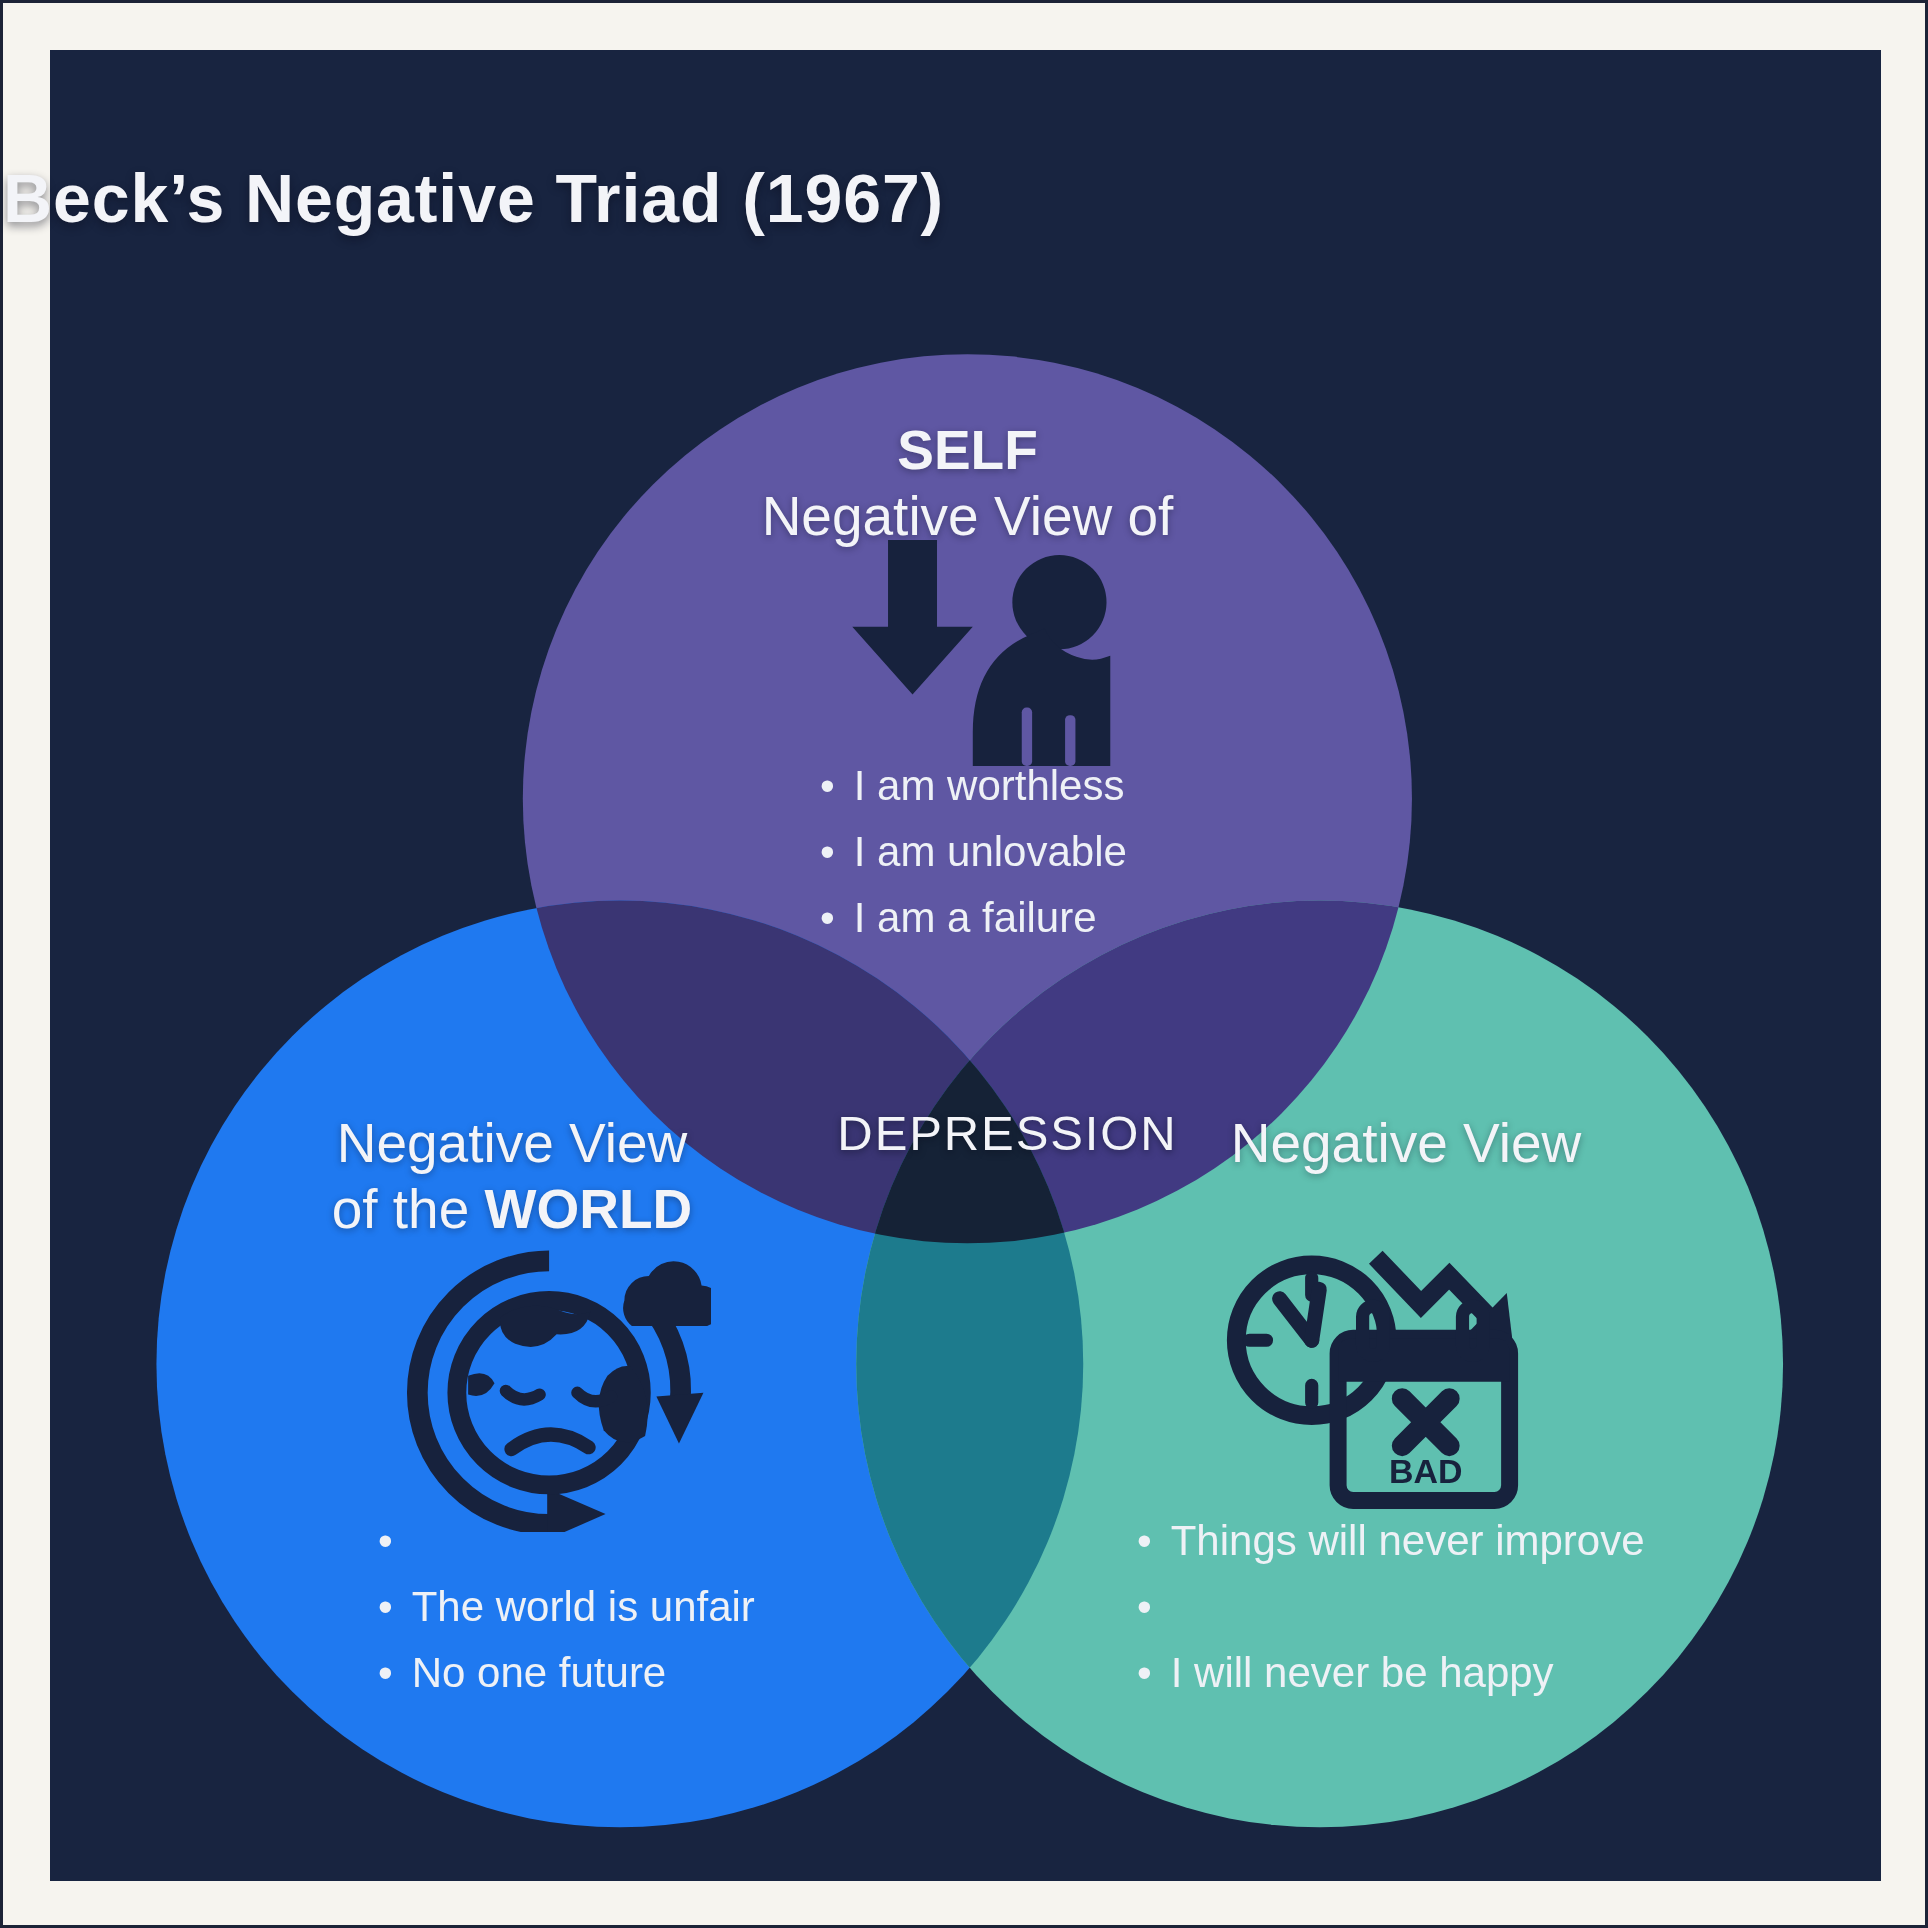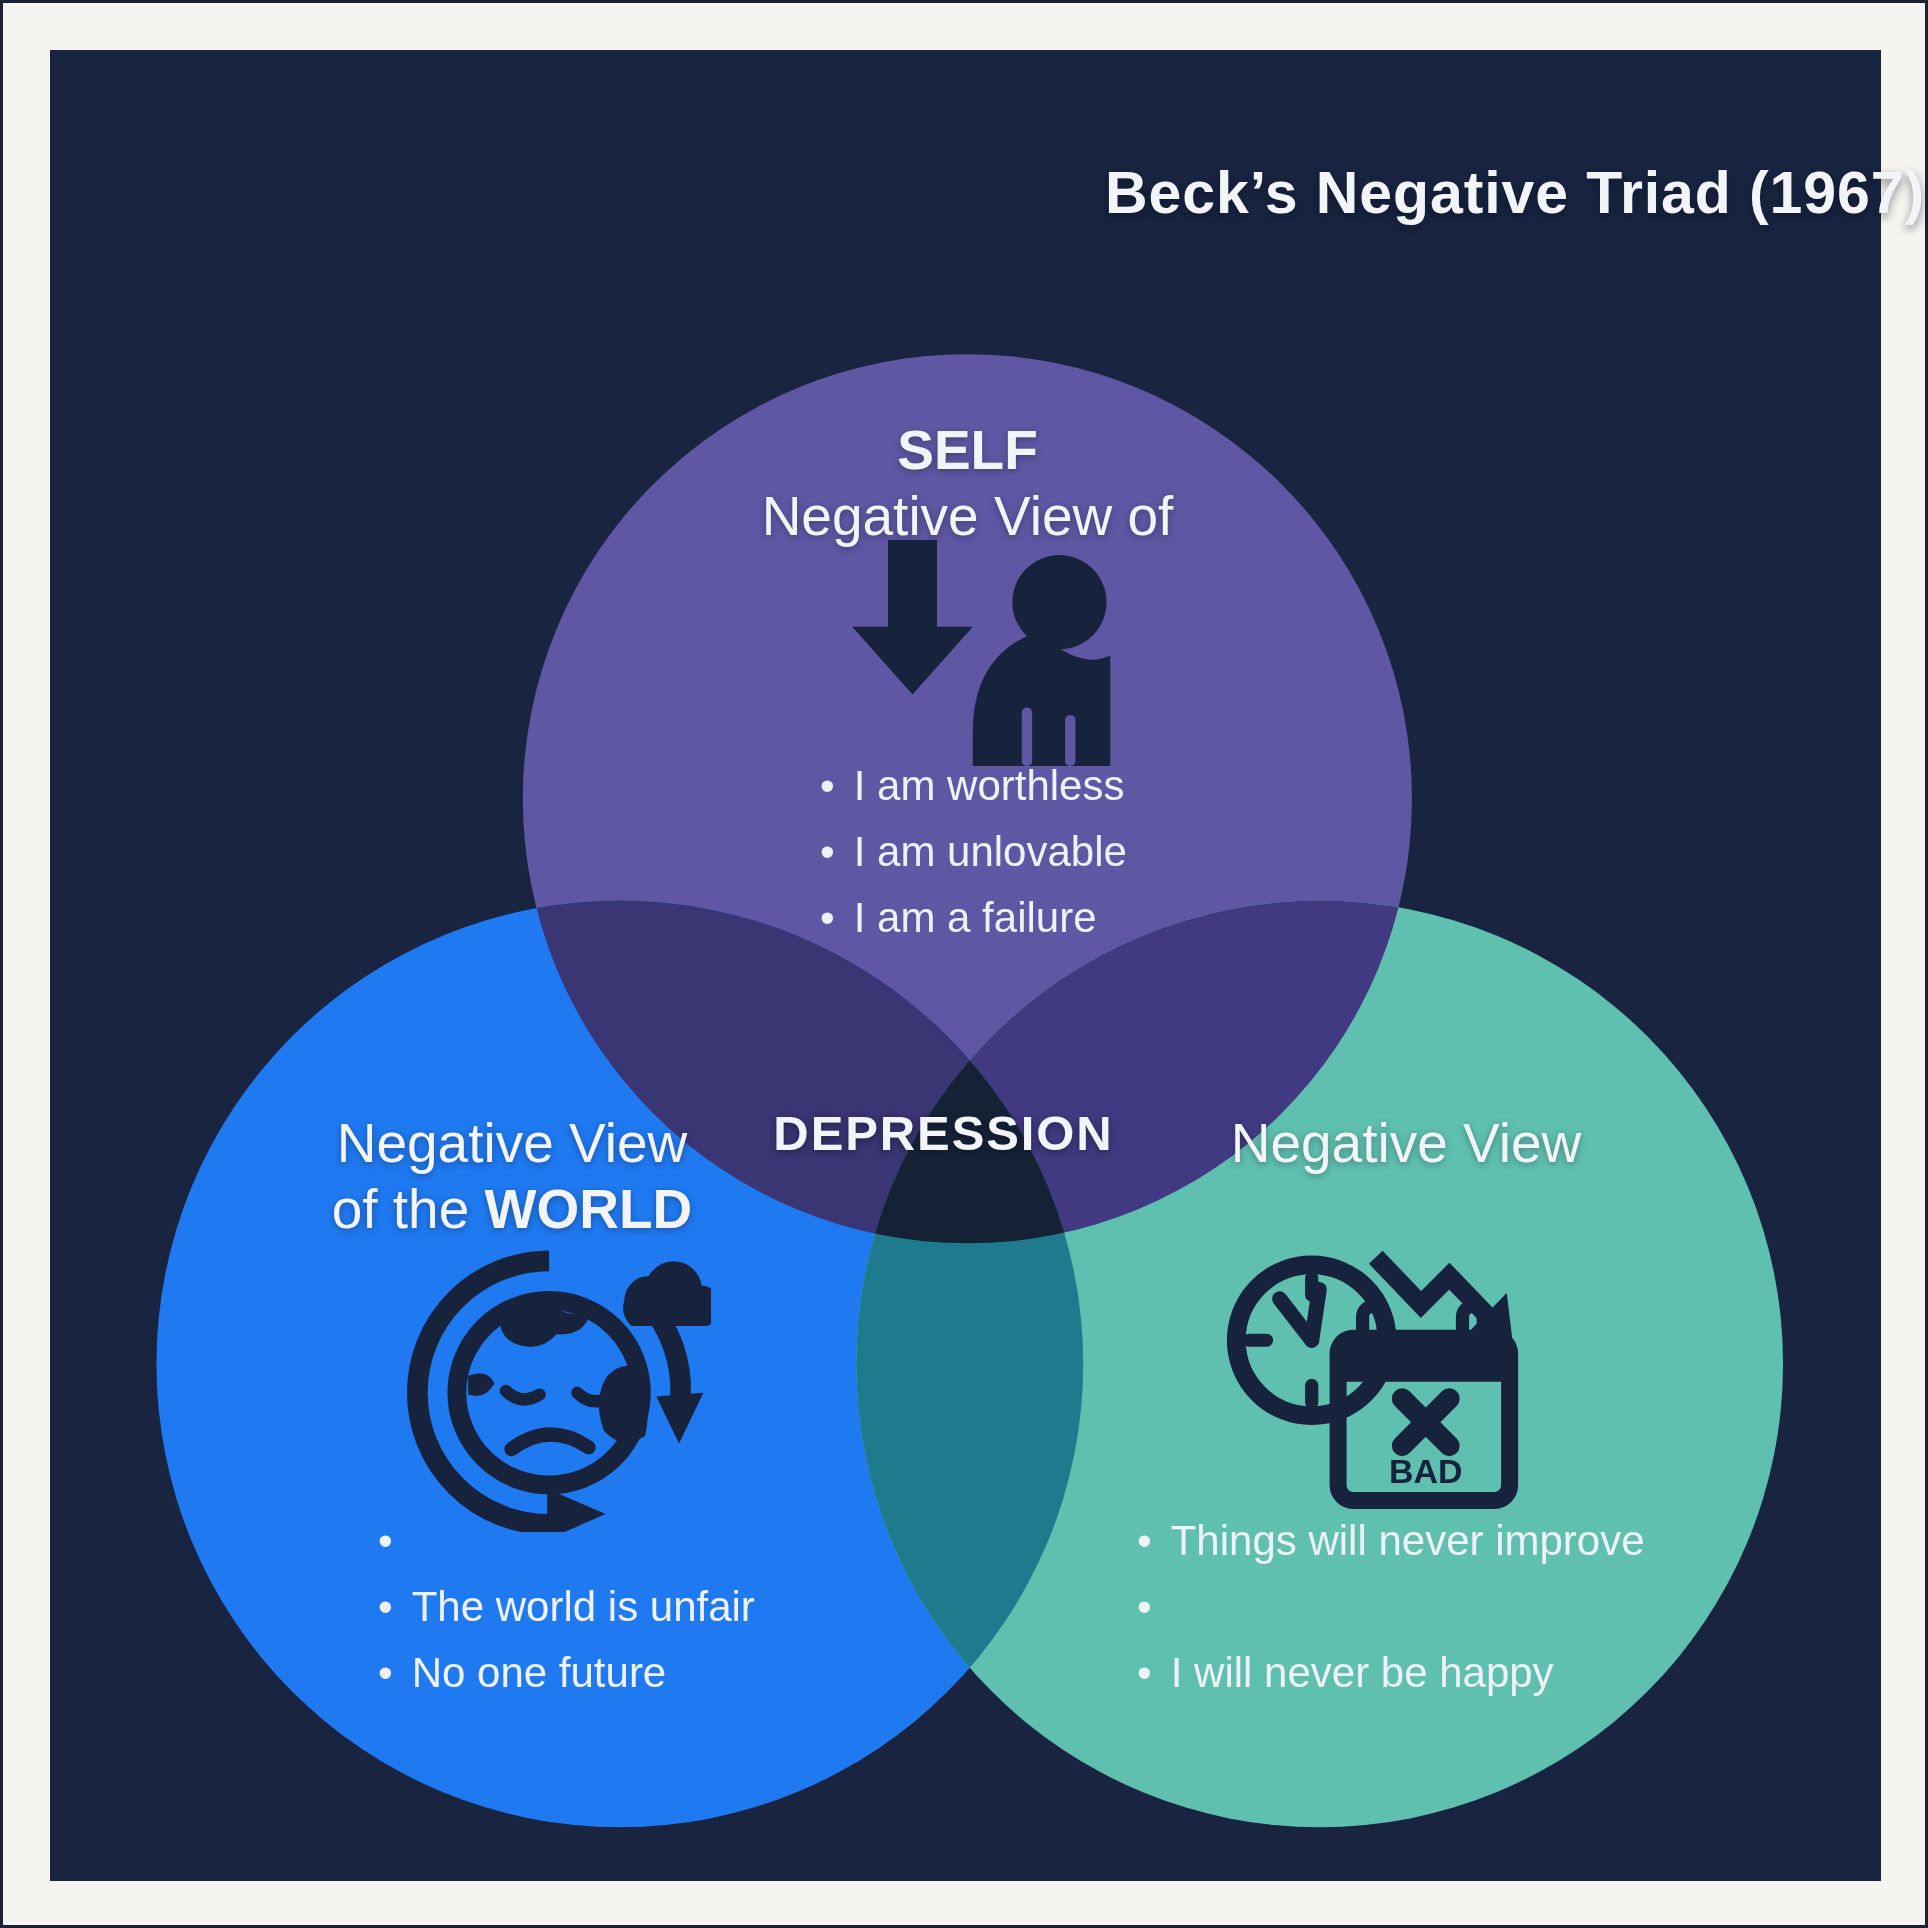--- a/index.html
+++ b/index.html
@@ -5,35 +5,35 @@
   html,body{margin:0;padding:0}
   body{
     width:1928px;height:1928px;overflow:hidden;position:relative;
     background:var(--frame_white,#f6f4ef);
     font-family:"Liberation Sans", sans-serif;
   }
   #page{position:absolute;inset:0;box-sizing:border-box;border:3.8px solid var(--frame_line,#1c2337);}
   .canvas{position:absolute;left:47px;top:47px;width:1831px;height:1831px;background:var(--bg,#182440);}
   .venn{position:absolute;left:47px;top:47px;width:1831px;height:1831px;}
   .title{
-    position:absolute;left:0;right:0;top:156px;text-align:right;
-    font-size:59px;font-weight:bold;color:var(--text,#f3f4f8);
+    position:absolute;left:0;right:0;top:156px;text-align:left;
+    font-size:68px;font-weight:bold;color:var(--text,#f3f4f8);
     text-shadow:0 3.8px 9.4px rgba(8,12,26,.45);letter-spacing:0.9px;
   }
   .label{
     position:absolute;text-align:center;color:var(--text,#f3f4f8);
     font-size:55px;line-height:1.2;text-shadow:0 1.9px 7.5px rgba(8,12,26,.35);
   }
   .label b{font-weight:bold}
   .label-self{left:635px;top:414px;width:659px}
   .label-world{left:217px;top:1107px;width:584px}
   .label-future{left:1111px;top:1107px;width:584px}
   .center-label{
-    position:absolute;left:705px;top:1102px;width:471px;text-align:center;
-    font-size:49px;font-weight:bold;letter-spacing:1.9px;color:var(--text,#f3f4f8);
+    position:absolute;left:769px;top:1102px;width:471px;text-align:center;
+    font-size:49px;font-weight:normal;letter-spacing:1.9px;color:var(--text,#f3f4f8);
     text-shadow:0 1.9px 7.5px rgba(8,12,26,.5);
   }
   .bullets{position:absolute;margin:0;padding:0;list-style:none;color:var(--bullet_text,#eef1f6);font-size:42px;}
   .bullets li{display:flex;gap:19px;margin-bottom:18px;align-items:baseline;}
   .bullets .dot{flex:0 0 auto;}
   .bullets-self{left:817px;top:759px;width:433px}
   .bullets-world{left:375px;top:1514px;width:527px}
   .bullets-future{left:1134px;top:1514px;width:565px}
   .icon-svg{position:absolute;color:var(--icon,#17223d);}
   .icon-self{left:819px;top:537px;width:311px;height:226px}

